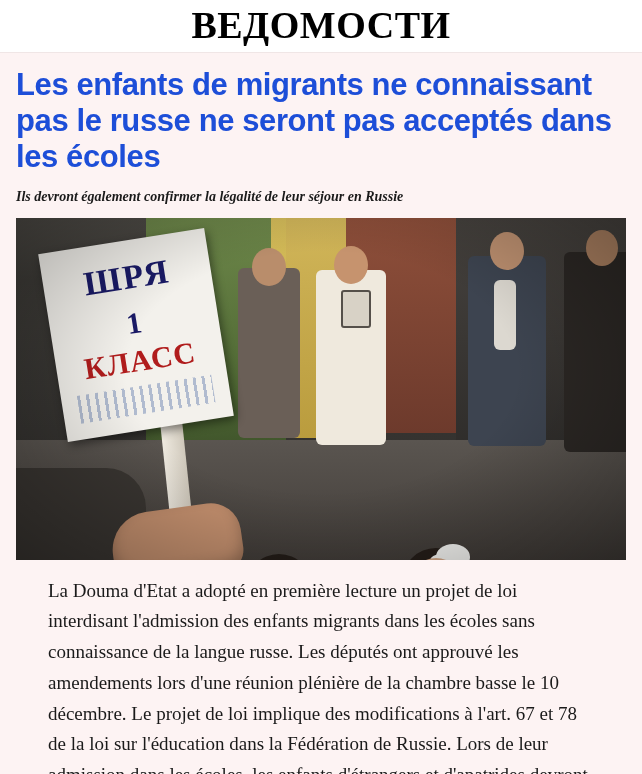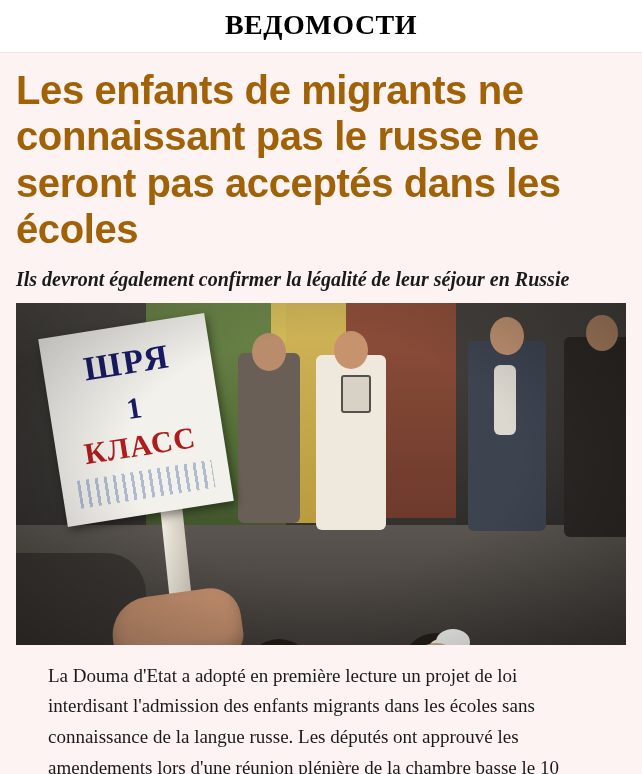--- a/index.html
+++ b/index.html
@@ -25,42 +25,42 @@
     height: 52px;
     background: #ffffff;
     display: flex;
     align-items: center;
     justify-content: center;
     border-bottom: 1px solid #f0e6e6;
   }
   .masthead-logo {
     font-family: "Liberation Serif", serif;
     font-weight: bold;
-    font-size: 28px;
+    font-size: 38px;
     letter-spacing: 0.5px;
     color: #000000;
     line-height: 1;
     padding-bottom: 2px;
   }
   
   .headline {
     margin: 14px 16px 0 16px;
     font-family: "Liberation Sans", sans-serif;
     font-weight: bold;
-    font-size: 40px;
+    font-size: 31px;
     line-height: 1.16;
-    color: #a16207;
+    color: #1d4ed8;
     letter-spacing: -0.4px;
   }
   .subhead {
     margin: 14px 16px 0 16px;
     font-family: "Liberation Serif", serif;
     font-style: italic;
     font-weight: bold;
-    font-size: 20px;
+    font-size: 14px;
     color: #1a1a1a;
     line-height: 1.2;
   }
   
   .photo-wrap {
     margin: 12px 16px 0 16px;
     width: 610px;
     height: 342px;
     position: relative;
     overflow: hidden;

